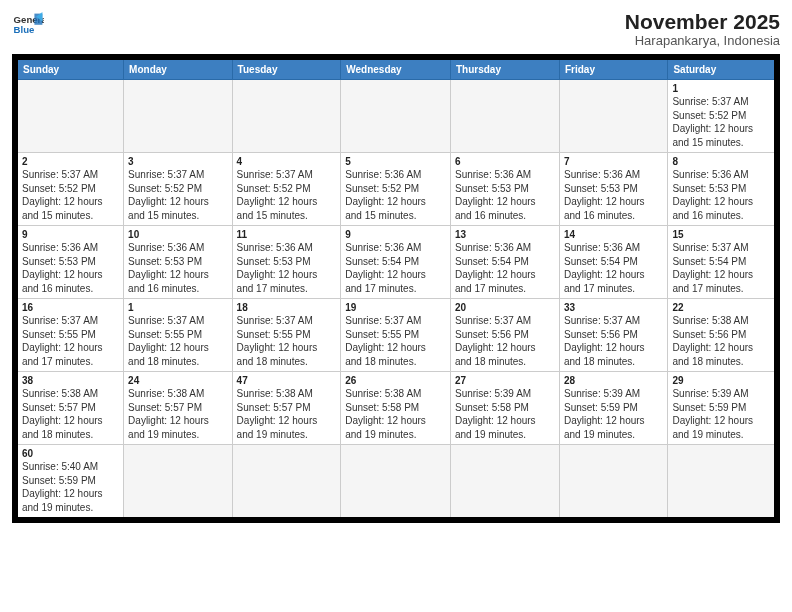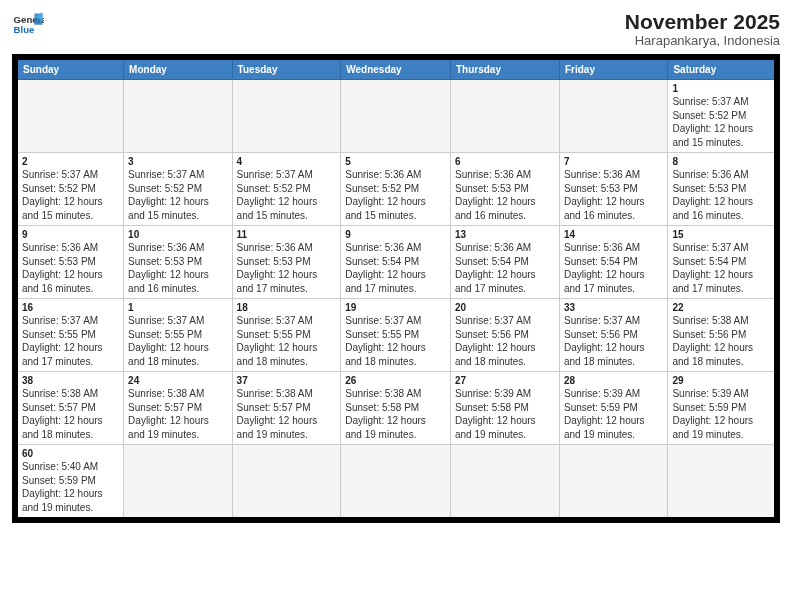--- a/index.html
+++ b/index.html
@@ -297,21 +297,21 @@
 and 18 minutes.</div>
           </td>
           <td>
             <span class="day-number">24</span>
             <div class="day-info" style="white-space: pre-line;">Sunrise: 5:38 AM
 Sunset: 5:57 PM
 Daylight: 12 hours
 and 19 minutes.</div>
           </td>
           <td>
-            <span class="day-number">37</span>
+            <span class="day-number">47</span>
             <div class="day-info" style="white-space: pre-line;">Sunrise: 5:38 AM
 Sunset: 5:57 PM
 Daylight: 12 hours
 and 19 minutes.</div>
           </td>
           <td>
             <span class="day-number">26</span>
             <div class="day-info" style="white-space: pre-line;">Sunrise: 5:38 AM
 Sunset: 5:58 PM
 Daylight: 12 hours

